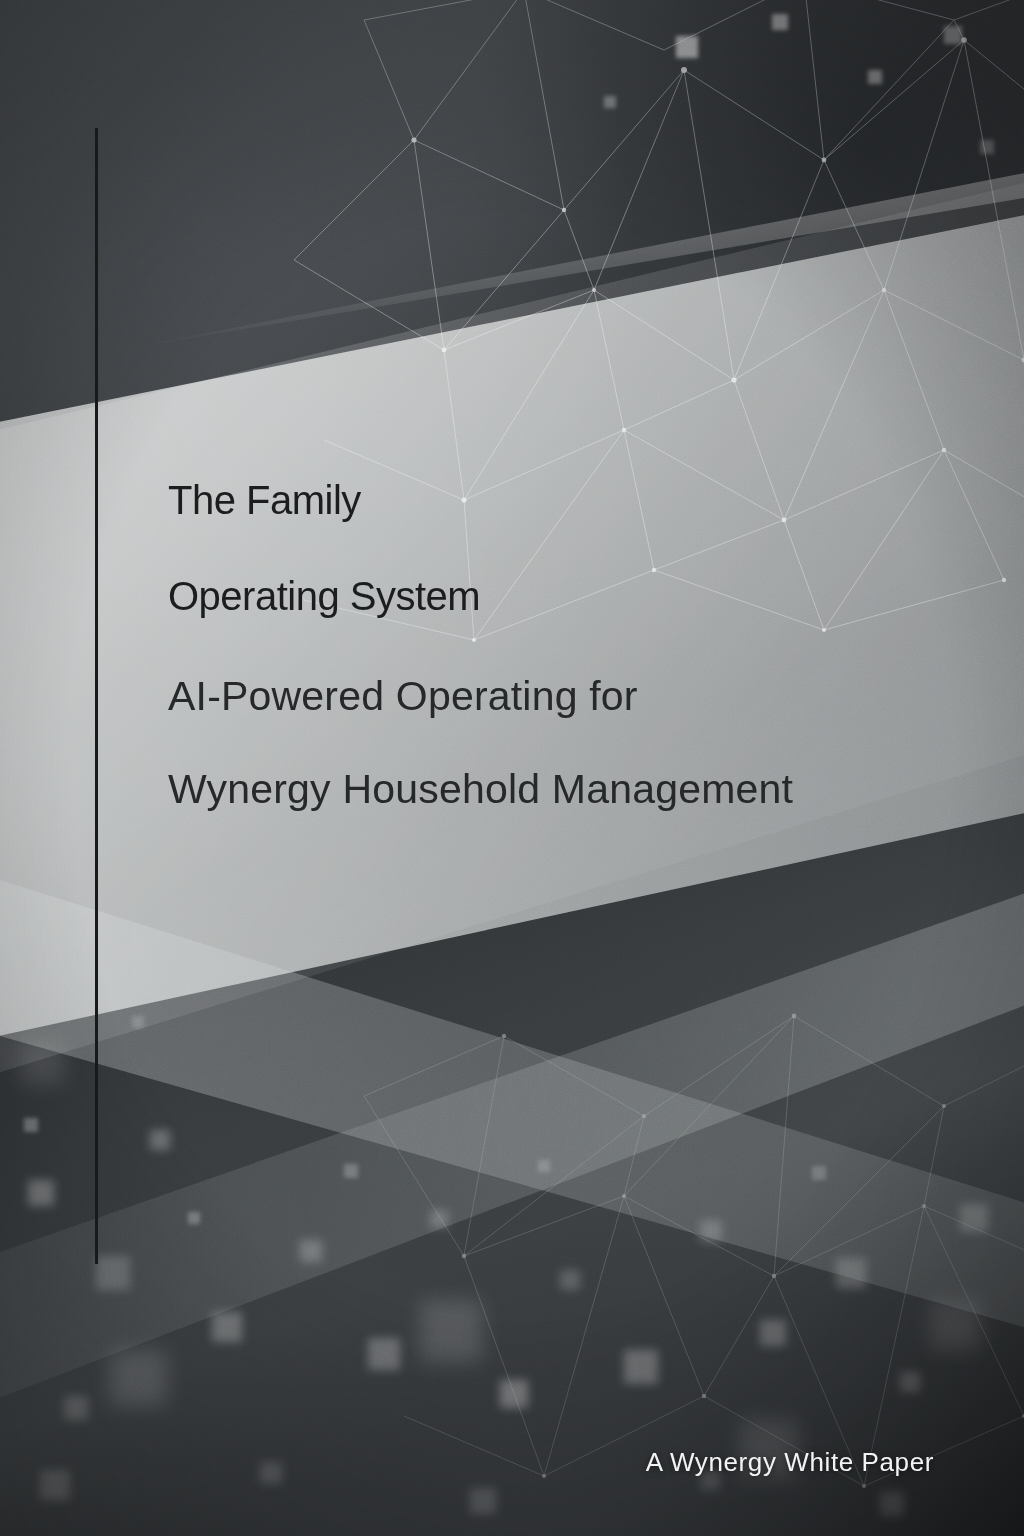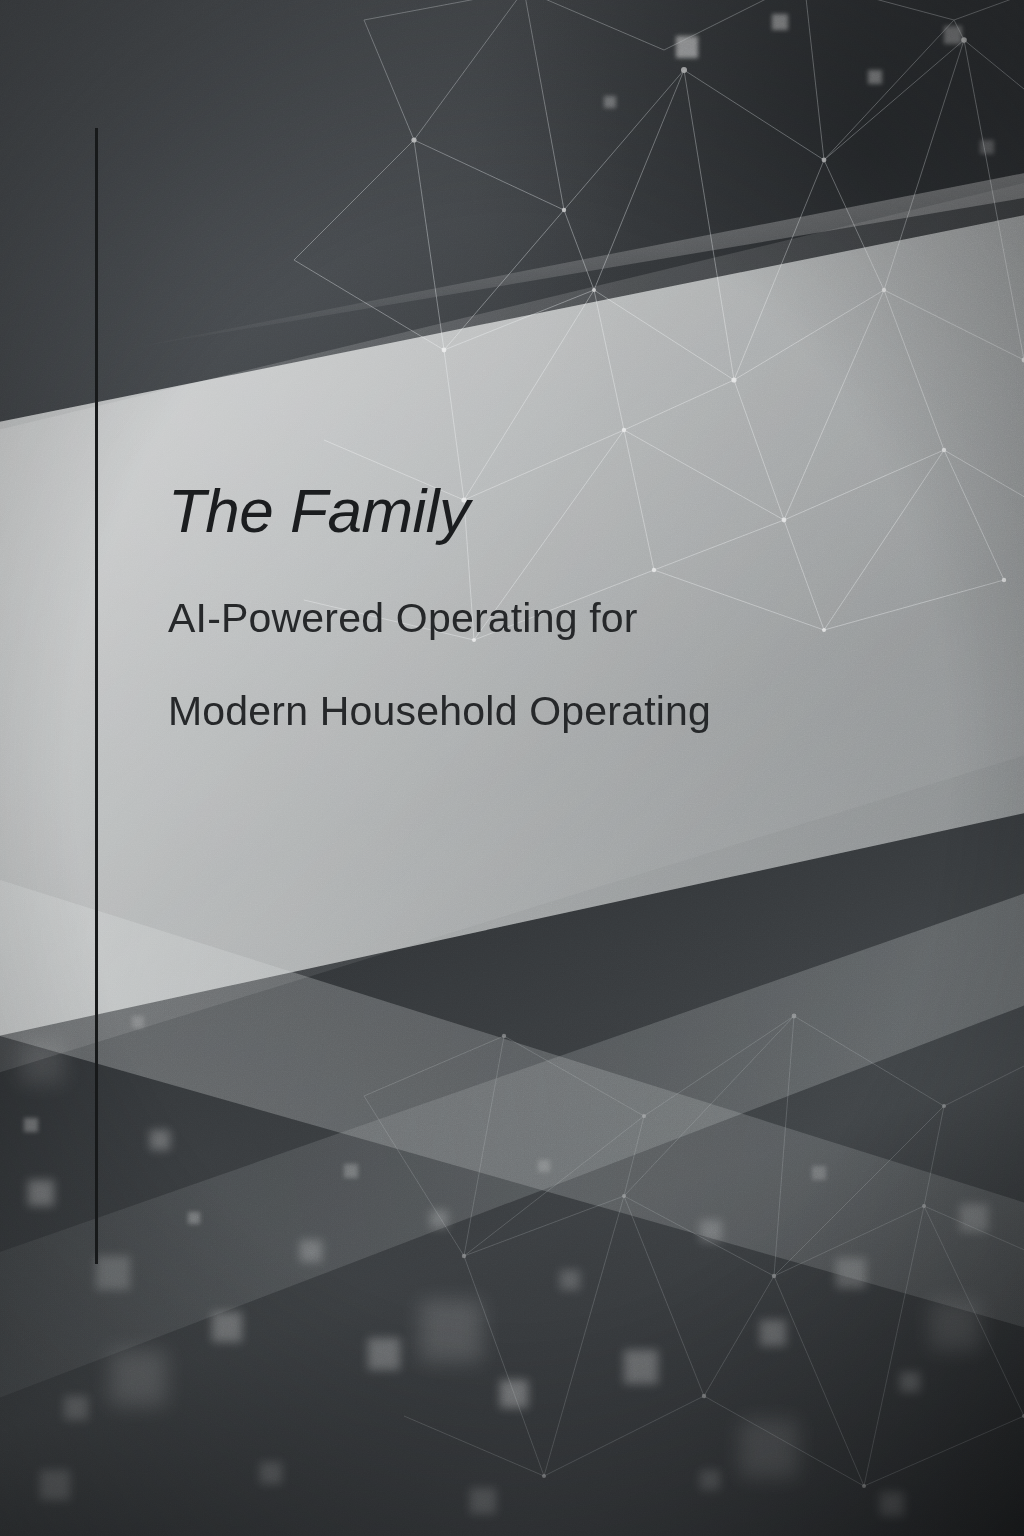--- a/index.html
+++ b/index.html
@@ -126,27 +126,26 @@
 
   .text-block {
     position: absolute;
     left: 168px;
     top: 480px;
     width: 760px;
   }
 
   .title-line {
     color: #1b1d1f;
-    font-size: 62px;
+    font-size: 40px;
     font-weight: 400;
     letter-spacing: -0.5px;
     line-height: 1.0;
     margin: 0 0 56px 0;
     white-space: nowrap;
-    font-style: italic;
   }
   .title-line.second {
     margin-bottom: 60px;
   }
 
   .subtitle-line {
     color: #26282a;
     font-size: 41px;
     font-weight: 300;
     letter-spacing: 0.2px;
@@ -312,18 +311,20 @@
         <feColorMatrix type="saturate" values="0"></feColorMatrix>
       </filter>
     </defs>
     <rect width="1024" height="1536" filter="url(#noiseFilter)" opacity="0.5"></rect>
   </svg>
 
   <div class="rule"></div>
 
   <div class="text-block">
     <h1 class="title-line">The Family</h1>
+    <h1 class="title-line second">Operating System</h1>
     <p class="subtitle-line">AI-Powered Operating for</p>
-    <p class="subtitle-line last">Modern Household Operating</p>
+    <p class="subtitle-line last">Wynergy Household Management</p>
   </div>
 
+  <div class="footer">A Wynergy White Paper</div>
 
 </div>
 
 </body></html>

